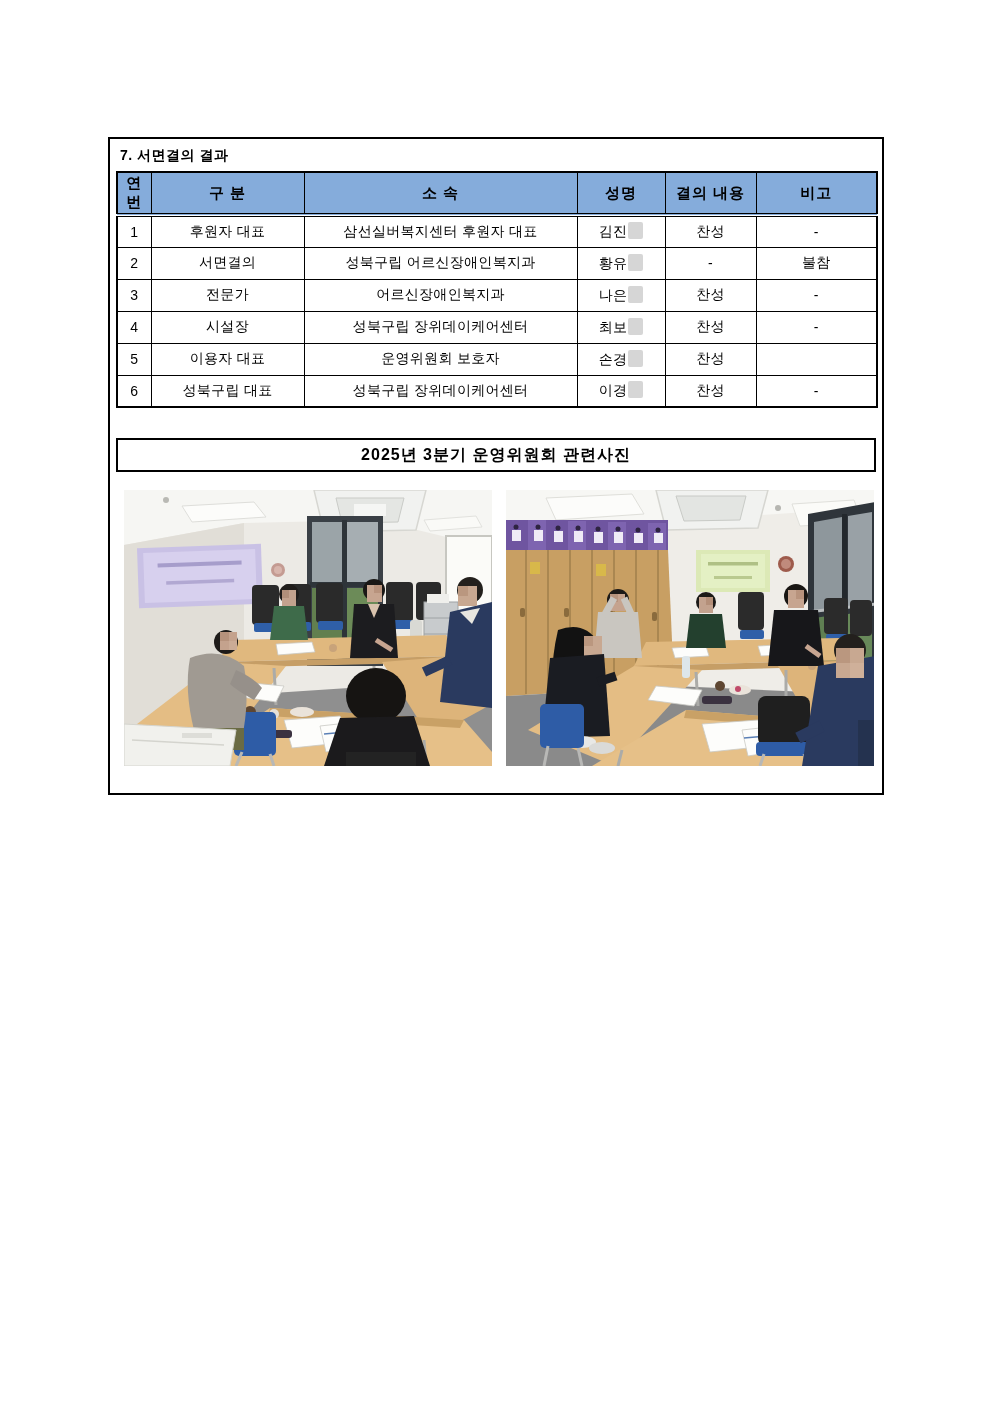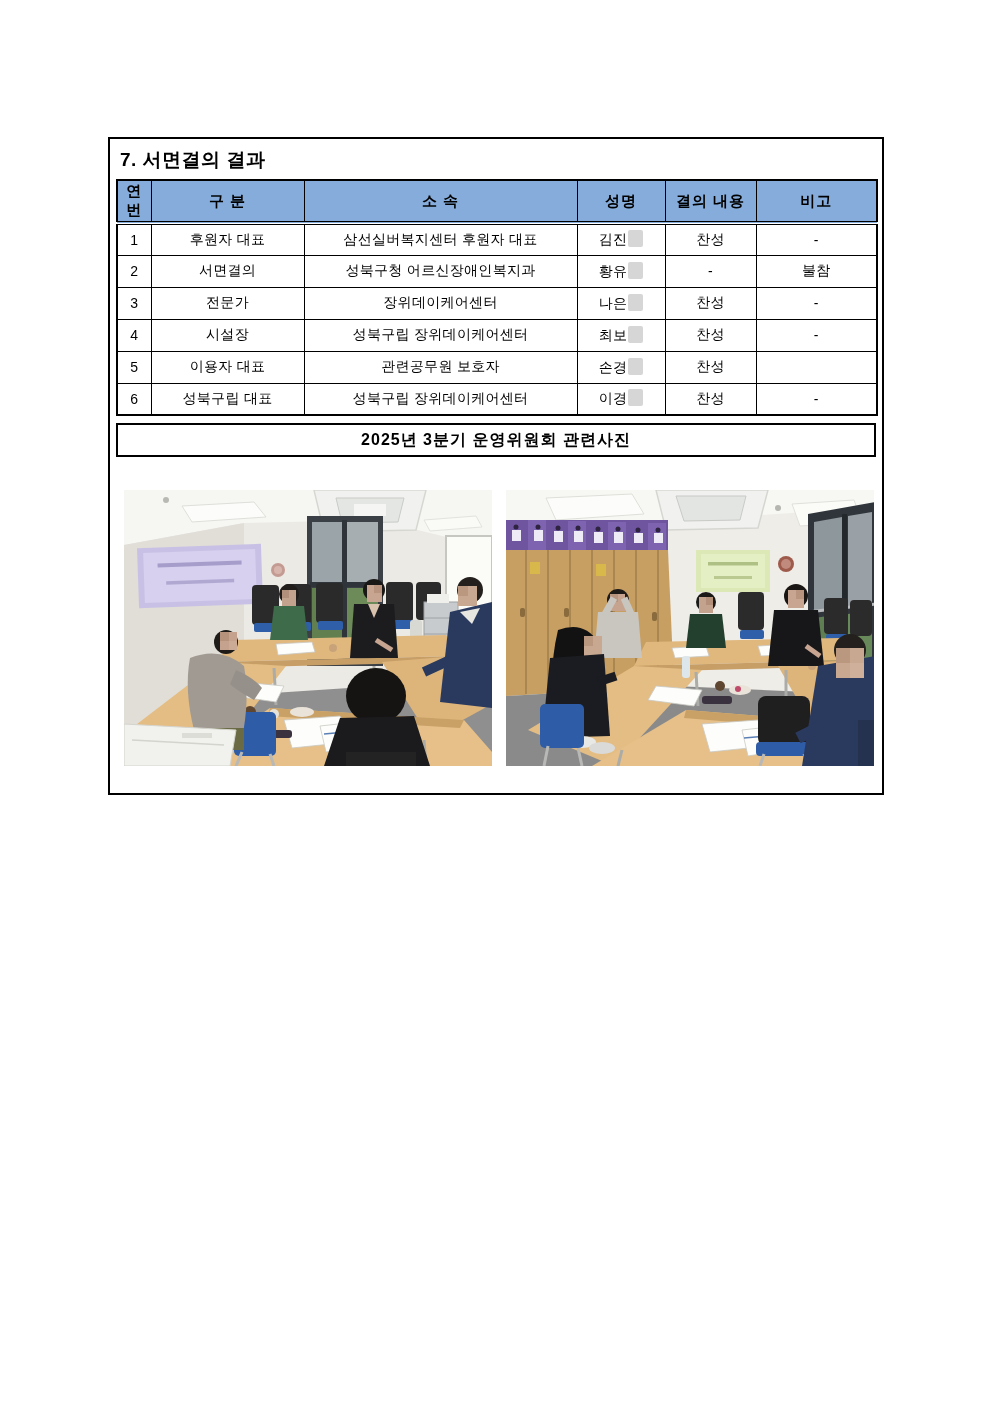--- a/index.html
+++ b/index.html
@@ -12,44 +12,44 @@
   body{
     width:992px;height:1403px;background:#ffffff;position:relative;
     font-family:"Liberation Sans","DejaVu Sans",sans-serif;color:#000;
   }
   .content-box{
     position:absolute;left:108px;top:137px;width:776px;height:658px;
     border:2px solid #000;background:#fff;
   }
   .doc-title{
     position:absolute;top:8px;left:10px;
-    font-size:19px;font-weight:bold;letter-spacing:0.5px;
+    font-size:14px;font-weight:bold;letter-spacing:0.5px;
   }
   table.res-table{
-    position:absolute;top:40px;left:6px;width:760px;
+    position:absolute;top:32px;left:6px;width:760px;
     border-collapse:collapse;border:2px solid var(--table-border);
     table-layout:fixed;
   }
   .res-table th{
     background:var(--header-blue);
     border:1px solid #000;
     border-bottom:4px double #000;
     height:33px;font-size:15px;font-weight:bold;letter-spacing:1px;
     text-align:center;vertical-align:middle;
   }
   .res-table td{
     border:1px solid #000;height:32px;font-size:14px;
     text-align:center;vertical-align:middle;letter-spacing:0.3px;
   }
   .redact{
     display:inline-block;width:15px;height:17px;background:var(--redaction-gray);
     vertical-align:-3px;margin-left:1px;border-radius:2px;filter:blur(0.4px);
   }
   .caption-box{
-    position:absolute;top:284px;left:6px;width:760px;height:34px;
+    position:absolute;top:299px;left:6px;width:760px;height:34px;
     border:2px solid #000;display:flex;align-items:center;justify-content:center;
     font-size:16px;font-weight:bold;letter-spacing:1px;
   }
   .photos{
     position:absolute;top:351px;left:14px;display:flex;gap:14px;
   }
   .photo{width:368px;height:276px;overflow:hidden;background:#e9e7e3;}
   .photo svg{display:block;}
 </style>
 </head>
@@ -83,45 +83,45 @@
       <td>1</td>
       <td>후원자 대표</td>
       <td>삼선실버복지센터 후원자 대표</td>
       <td><span>김진</span><span class="redact"></span></td>
       <td>찬성</td>
       <td>-</td>
     </tr>
         <tr>
       <td>2</td>
       <td>서면결의</td>
-      <td>성북구청 어르신장애인복지과</td>
+      <td>성북구립 어르신장애인복지과</td>
       <td><span>황유</span><span class="redact"></span></td>
       <td>-</td>
       <td>불참</td>
     </tr>
         <tr>
       <td>3</td>
       <td>전문가</td>
-      <td>장위데이케어센터</td>
+      <td>어르신장애인복지과</td>
       <td><span>나은</span><span class="redact"></span></td>
       <td>찬성</td>
       <td>-</td>
     </tr>
         <tr>
       <td>4</td>
       <td>시설장</td>
       <td>성북구립 장위데이케어센터</td>
       <td><span>최보</span><span class="redact"></span></td>
       <td>찬성</td>
       <td>-</td>
     </tr>
         <tr>
       <td>5</td>
       <td>이용자 대표</td>
-      <td>관련공무원 보호자</td>
+      <td>운영위원회 보호자</td>
       <td><span>손경</span><span class="redact"></span></td>
       <td>찬성</td>
       <td></td>
     </tr>
         <tr>
       <td>6</td>
       <td>성북구립 대표</td>
       <td>성북구립 장위데이케어센터</td>
       <td><span>이경</span><span class="redact"></span></td>
       <td>찬성</td>

